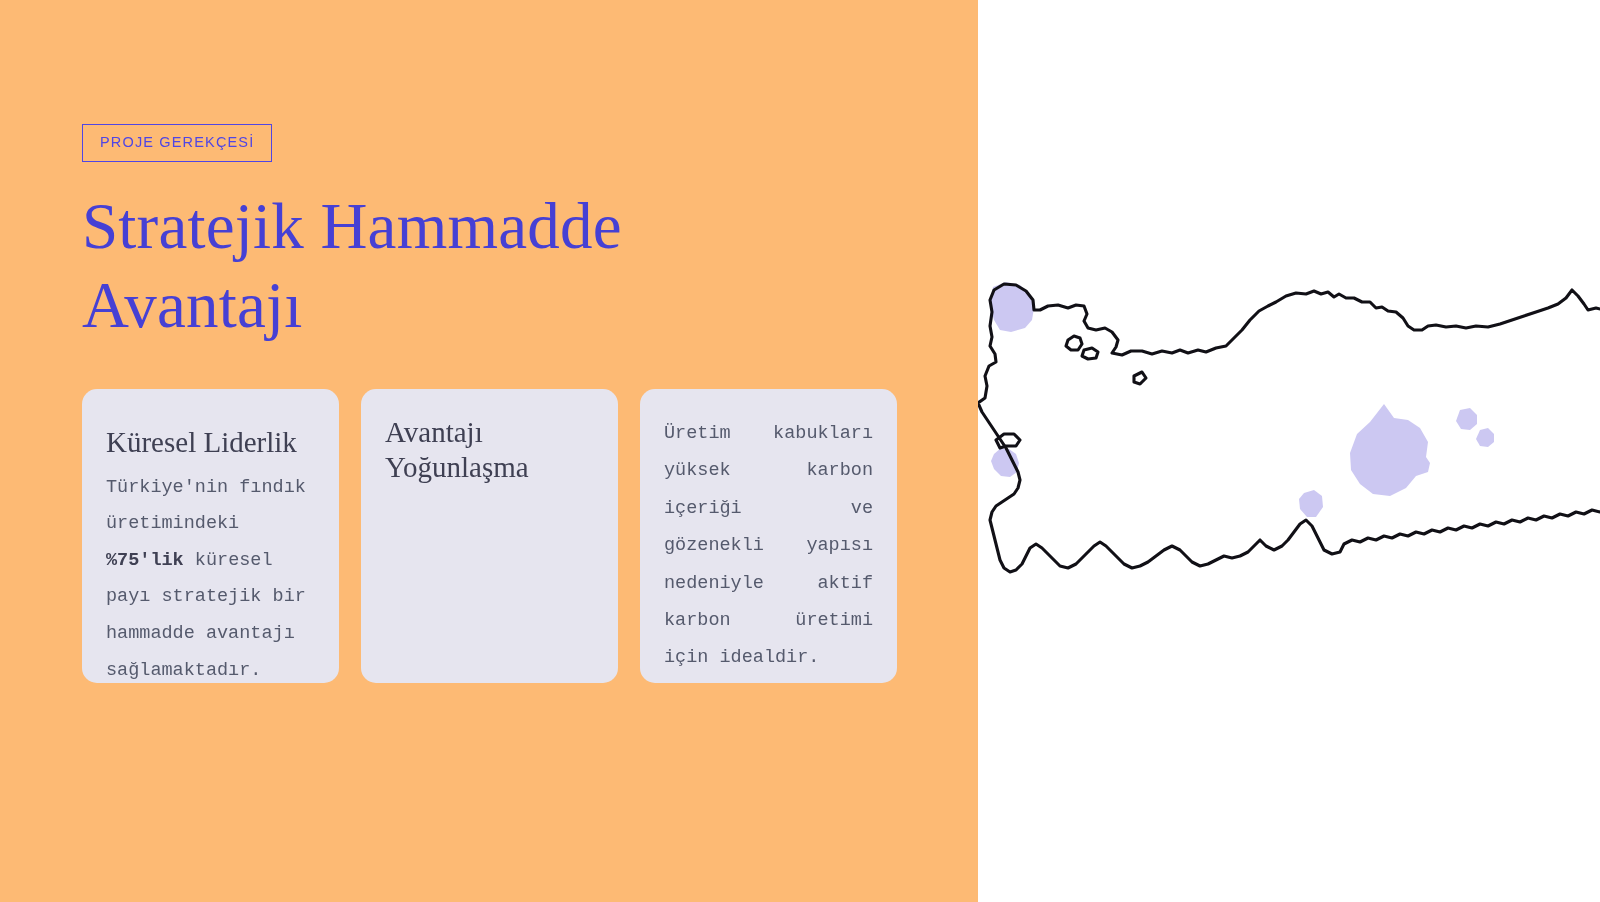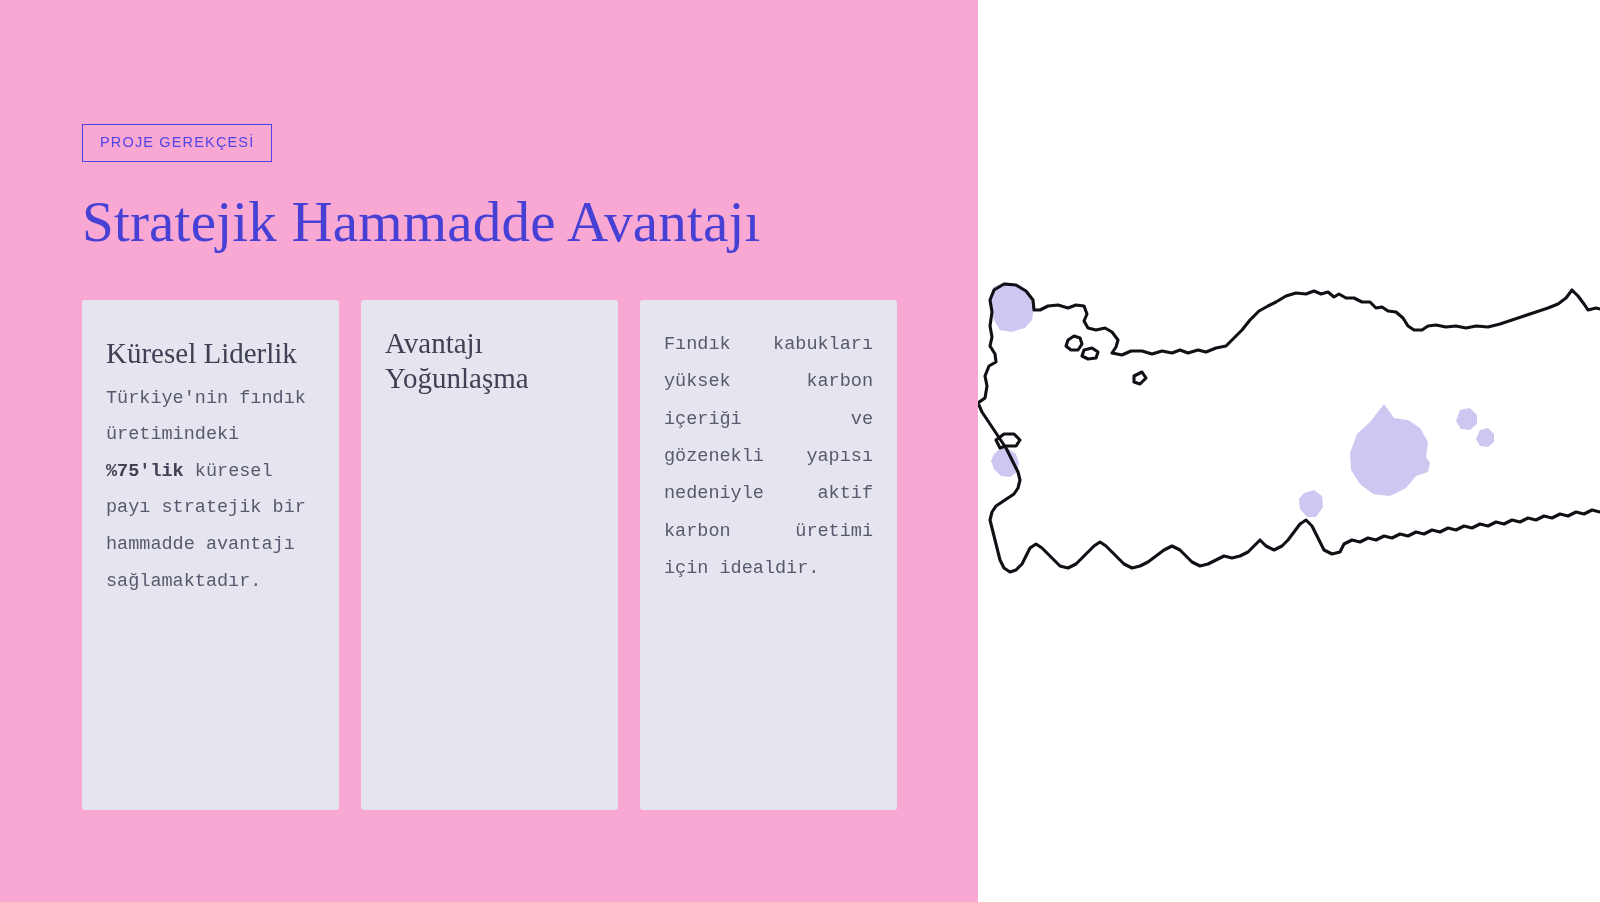--- a/index.html
+++ b/index.html
@@ -23,21 +23,21 @@
     background: #ffffff;
   }
 
   
   .left-panel {
     position: absolute;
     left: 0;
     top: 0;
     width: 978px;
     height: 902px;
-    background: #f9a8d4;
+    background: #fdba74;
     box-sizing: border-box;
   }
 
   .content {
     position: absolute;
     left: 82px;
     top: 124px;
     width: 830px;
   }
 
@@ -50,41 +50,41 @@
     padding: 10px 17px 11px 17px;
     line-height: 1;
     font-family: "Liberation Sans", sans-serif;
     background: transparent;
     white-space: nowrap;
   }
 
   .page-title {
     font-family: "Liberation Serif", serif;
     color: #4640d4;
-    font-size: 57px;
+    font-size: 65px;
     line-height: 1.22;
     font-weight: 400;
     margin: 25px 0 0 0;
     letter-spacing: 0.2px;
     max-width: 680px;
   }
 
   
   .cards {
     display: flex;
     gap: 22px;
     margin-top: 44px;
   }
 
   .card {
     width: 257px;
-    height: 510px;
+    height: 294px;
     box-sizing: border-box;
     background: #e6e5ef;
-    border-radius: 3px;
+    border-radius: 15px;
     padding: 26px 24px 10px 24px;
   }
 
   .card-title {
     font-family: "Liberation Serif", serif;
     font-size: 29px;
     line-height: 1.22;
     color: #3f4053;
     font-weight: 400;
     margin: 0 0 8px 0;
@@ -167,21 +167,21 @@
         <article class="card wide-title">
           <h2 class="card-title">Küresel Liderlik</h2>
           <p class="card-body"><span>Türkiye'nin fındık üretimindeki </span><b>%75'lik</b><span> küresel payı stratejik bir hammadde avantajı sağlamaktadır.</span></p>
         </article>
 
         <article class="card">
           <h2 class="card-title">Avantajı Yoğunlaşma</h2>
         </article>
 
         <article class="card justify">
-          <p class="card-body">Fındık kabukları yüksek karbon içeriği ve gözenekli yapısı nedeniyle aktif karbon üretimi için idealdir.</p>
+          <p class="card-body">Üretim kabukları yüksek karbon içeriği ve gözenekli yapısı nedeniyle aktif karbon üretimi için idealdir.</p>
         </article>
 
       </div>
     </div>
   </section>
 
   <section class="right-panel">
     <div class="map-wrap">
       <svg viewBox="0 0 720 330" xmlns="http://www.w3.org/2000/svg">
 

